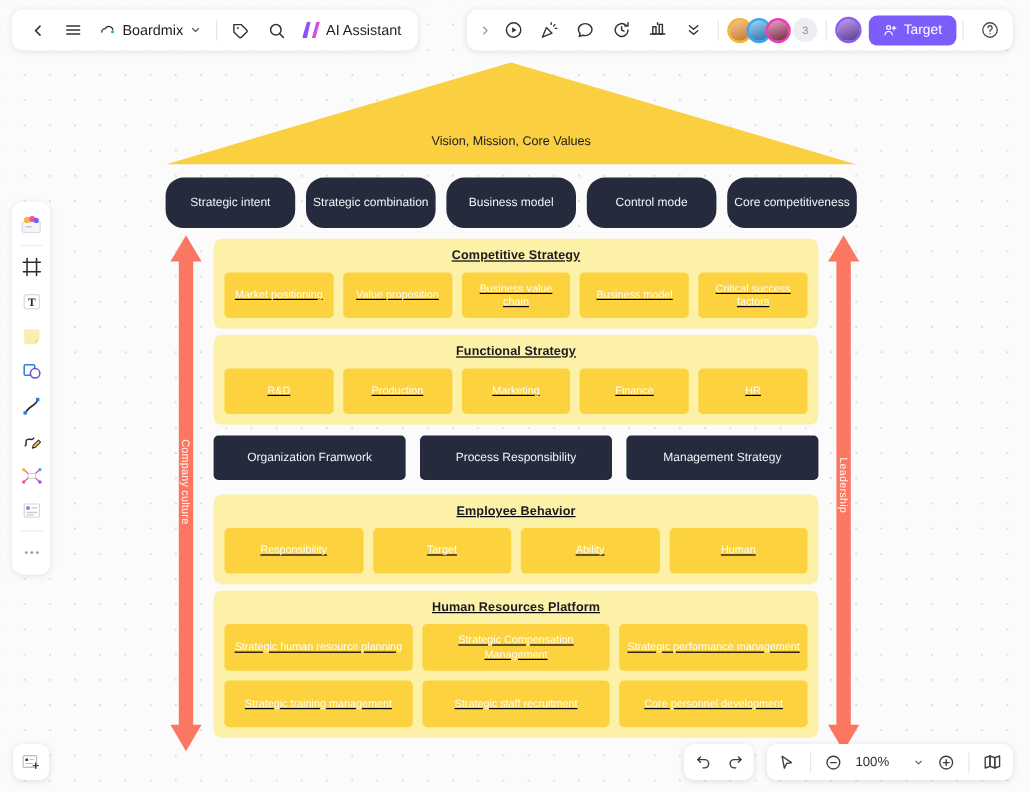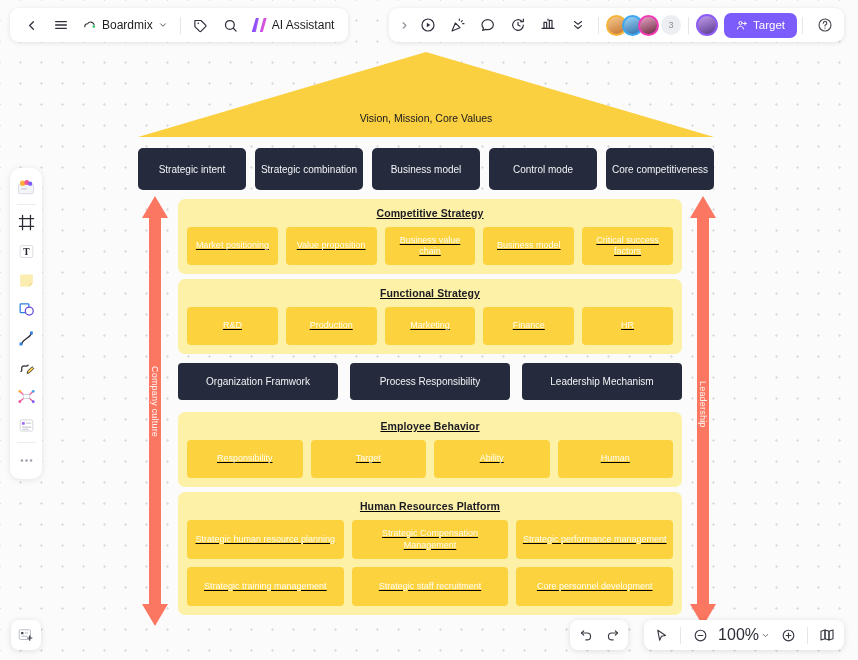--- a/index.html
+++ b/index.html
@@ -132,41 +132,41 @@
     height: 30px; background: #fff; border-radius: 8px;
     box-shadow: 0 1px 6px rgba(0,0,0,.12);
     display: flex; align-items: center; padding: 0 4px; gap: 1px; z-index: 15;
   }
   .zb-btn {
     width: 26px; height: 26px;
     display: flex; align-items: center; justify-content: center;
     border-radius: 5px; cursor: pointer; color: #3a3b45;
   }
   .zoom-level {
-    display: flex; align-items: center; gap: 2px;
-    font-size: 16px; color: #2d2e38; padding: 0 4px; cursor: pointer;
+    display: flex; align-items: center; gap: 20px;
+    font-size: 11px; color: #2d2e38; padding: 0 4px; cursor: pointer;
     height: 24px; border-radius: 5px;
   }
 
   
   .diagram { position: absolute; left: 0; top: 0; width: 748px; height: 660px; }
 
   .roof { position: absolute; left: 138px; top: 52px; width: 576px; height: 85px; }
   .roof-label {
     position: absolute; left: 138px; top: 112px; width: 576px;
     text-align: center; font-size: 10.5px; color: #17181f; font-weight: 500;
   }
 
   .dark-row-top {
     position: absolute; left: 138px; top: 148px; width: 576px;
     display: flex; gap: 9px;
   }
   .dark-card {
     flex: 1; height: 42px;
-    background: #252a3c; border-radius: 5px;
+    background: #252a3c; border-radius: 15px;
     display: flex; align-items: center; justify-content: center;
     color: #f2f3f6; font-size: 10px; text-align: center;
     padding: 0 4px; cursor: pointer;
   }
 
   .panel {
     position: absolute; left: 178px; width: 504px;
     background: #fdf1a8; border-radius: 7px;
     padding: 8px 9px 9px;
     text-decoration: underline;
@@ -245,21 +245,21 @@
         <div class="ycard">Production</div>
         <div class="ycard">Marketing</div>
         <div class="ycard">Finance</div>
         <div class="ycard">HR</div>
       </div>
     </div>
 
     <div class="dark-row-mid">
       <div class="dark-card-mid">Organization Framwork</div>
       <div class="dark-card-mid">Process Responsibility</div>
-      <div class="dark-card-mid">Leadership Mechanism</div>
+      <div class="dark-card-mid">Management Strategy</div>
     </div>
 
     <div class="panel" style="top:412px;">
       <div class="panel-title">Employee Behavior</div>
       <div class="card-row">
         <div class="ycard">Responsibility</div>
         <div class="ycard">Target</div>
         <div class="ycard">Ability</div>
         <div class="ycard">Human</div>
       </div>

